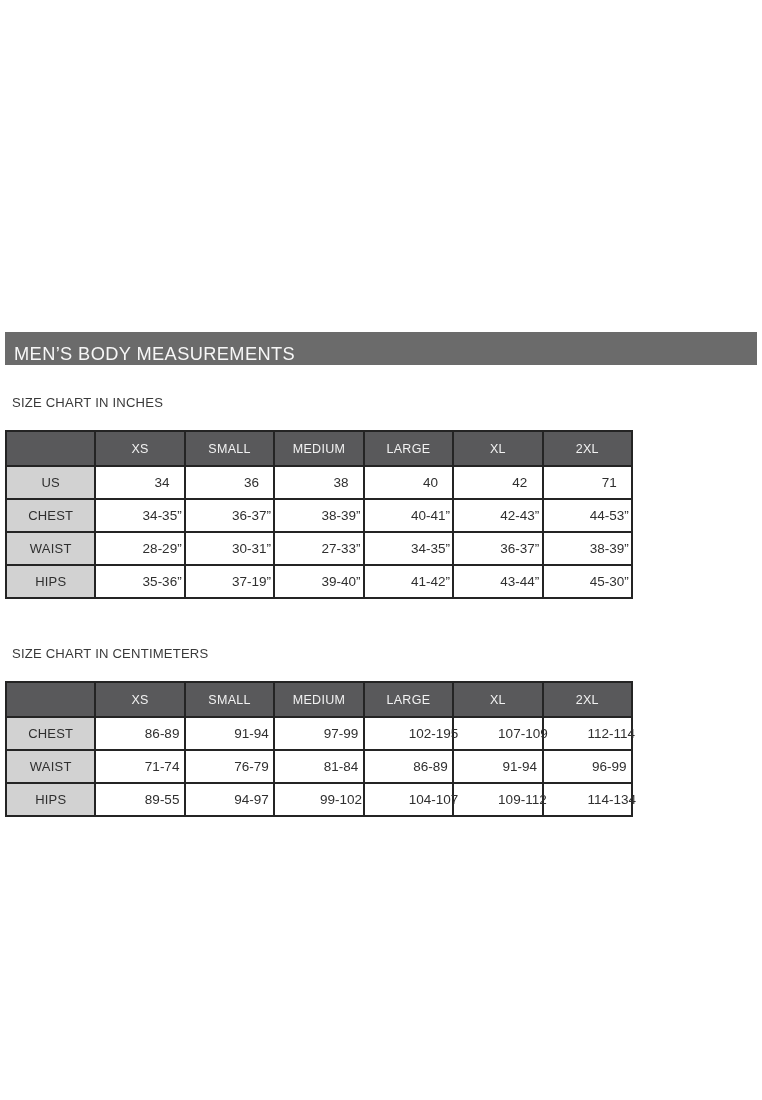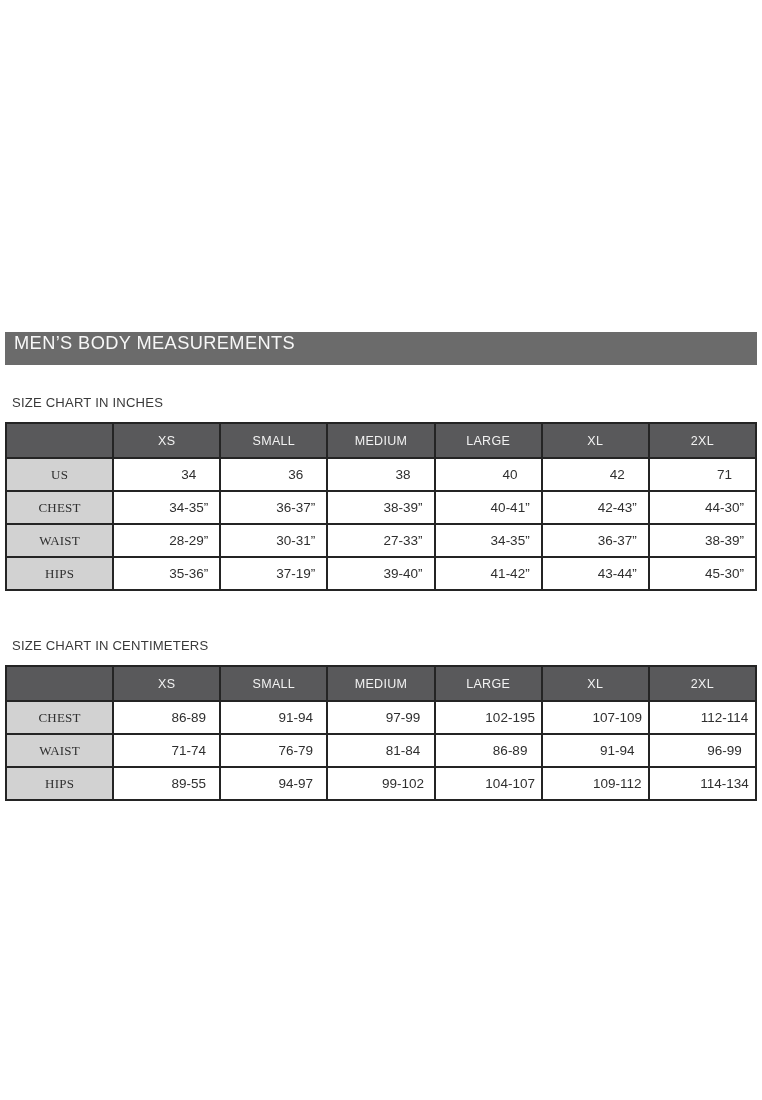--- a/index.html
+++ b/index.html
@@ -18,21 +18,21 @@
   .page {
     width: 762px;
     height: 1100px;
   }
   .title-bar {
     box-sizing: border-box;
     margin: 332px 5px 0 5px;
     height: 33px;
     background: #6b6b6b;
     display: flex;
-    align-items: flex-start;
+    align-items: flex-end;
     padding-left: 9px;
   }
   .title-bar .title-text {
     color: #f7f7f7;
     font-size: 19px;
     letter-spacing: 0.4px;
     transform: scaleX(0.96);
     transform-origin: left center;
     white-space: nowrap;
   }
@@ -41,22 +41,22 @@
     font-size: 13.5px;
     color: #3a3a3a;
     letter-spacing: 0.2px;
     transform: scaleX(0.97);
     transform-origin: left center;
   }
   .section-heading.cm {
     margin-top: 47px;
   }
   table.size-table {
-    width: 752px;
-    margin: 12px 0 0 5px;
+    width: 628px;
+    margin: 20px 0 0 5px;
     border-collapse: collapse;
     table-layout: fixed;
   }
   table.size-table th,
   table.size-table td {
     border: 2px solid #242424;
     text-align: center;
     vertical-align: middle;
     padding: 0;
     font-weight: 400;
@@ -72,21 +72,20 @@
     background: #59595b;
     color: #f2f2f2;
     font-size: 12.5px;
     letter-spacing: 0.3px;
   }
   table.size-table tbody th {
     background: #d2d2d2;
     color: #2f2f2f;
     font-size: 13px;
     letter-spacing: 0.2px;
-    font-family: Liberation Serif, serif;
   }
   table.size-table tbody td {
     background: #ffffff;
     color: #2f2f2f;
     font-size: 13.5px;
     padding-left: 44px;
   }
 </style>
 </head>
 <body>
@@ -121,21 +120,21 @@
             <td>42</td>
             <td>71</td>
           </tr>
           <tr>
             <th>CHEST</th>
             <td>34-35”</td>
             <td>36-37”</td>
             <td>38-39”</td>
             <td>40-41”</td>
             <td>42-43”</td>
-            <td>44-30”</td>
+            <td>44-53”</td>
           </tr>
           <tr>
             <th>WAIST</th>
             <td>28-29”</td>
             <td>30-31”</td>
             <td>27-33”</td>
             <td>34-35”</td>
             <td>36-37”</td>
             <td>38-39”</td>
           </tr>

